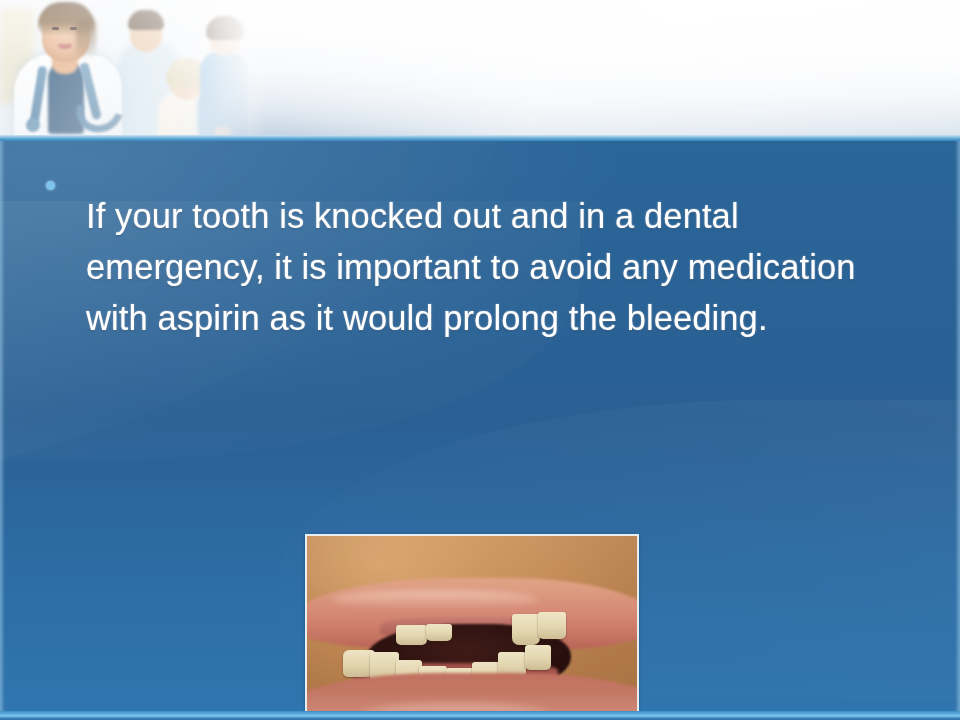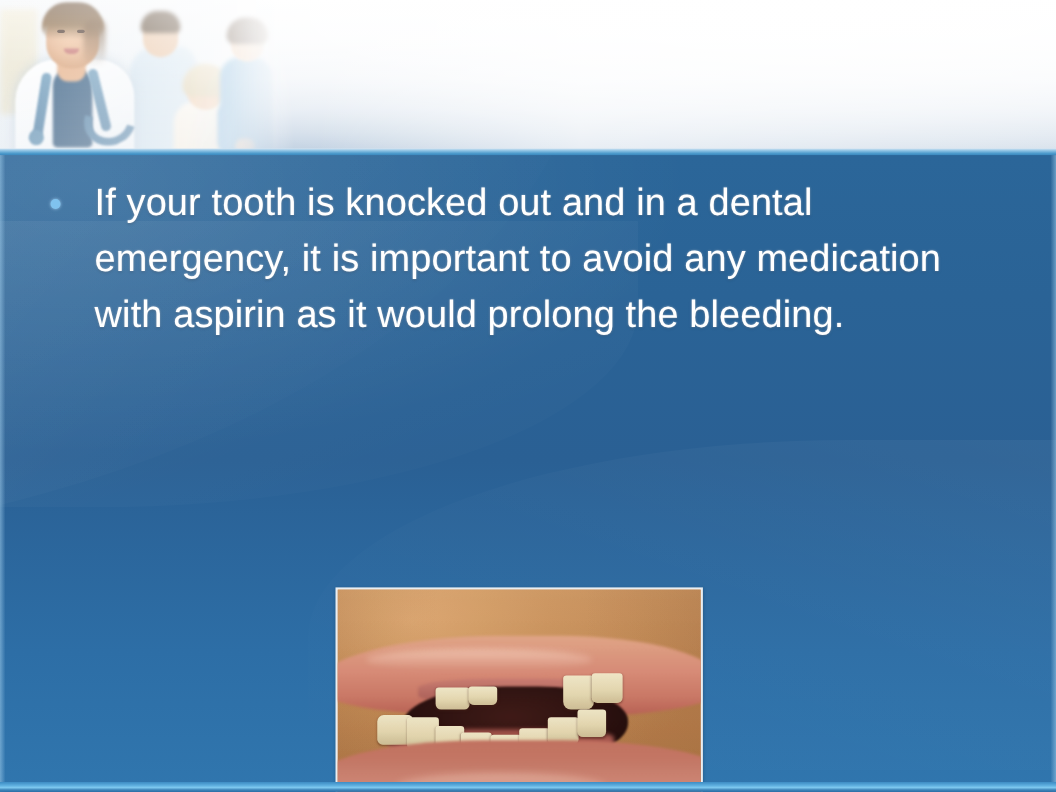--- a/index.html
+++ b/index.html
@@ -383,20 +383,21 @@
   .bullet-text {
     flex: 1 1 auto;
     color: #ffffff;
     font-family: "Liberation Sans", sans-serif;
     font-size: 34.5px;
     line-height: 51px;
     letter-spacing: .1px;
     text-shadow:
       0 0 2px rgba(255,255,255,.55),
       0 1px 2px rgba(12,44,76,.55);
+    margin-top: 32px;
   }
 
   
   .photo-frame {
     position: absolute;
     left: 305px;
     top: 393px;
     width: 334px;
     height: 249px;
     background: #e9eef2;

